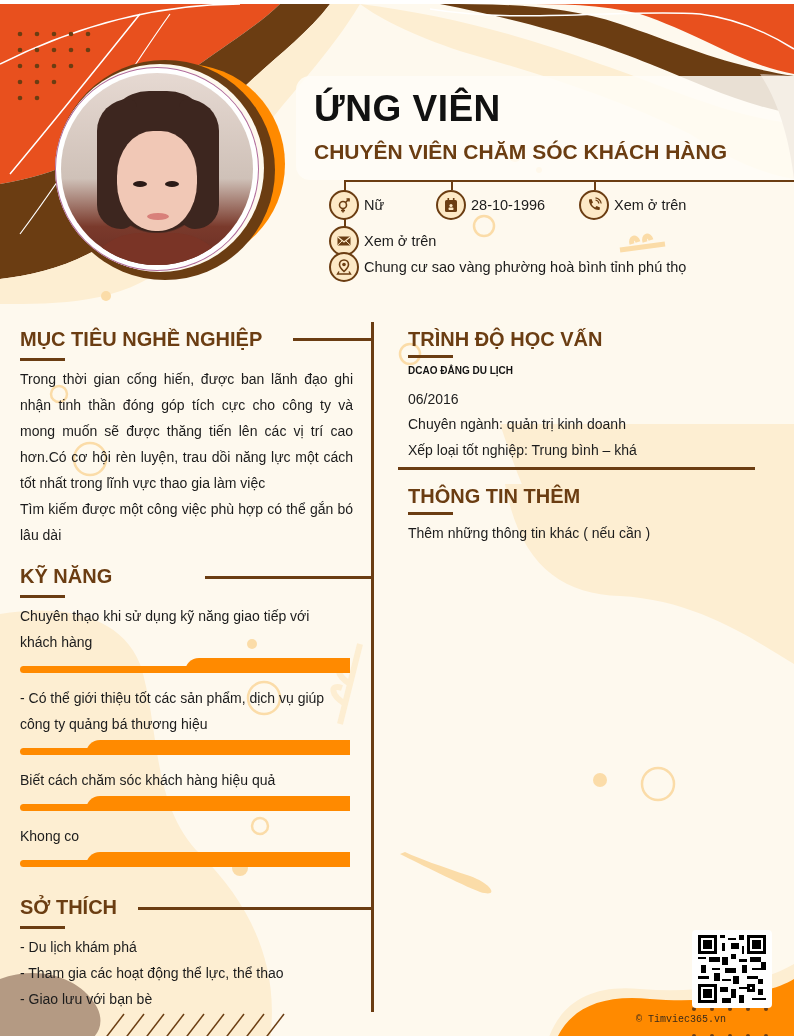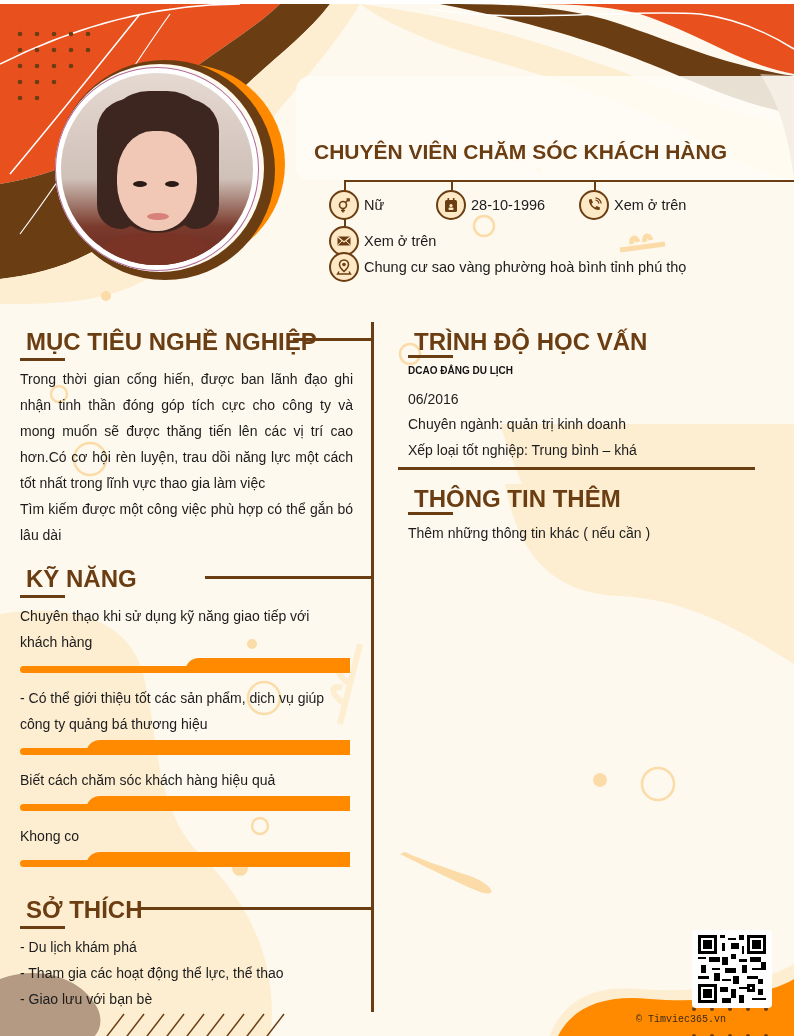--- a/index.html
+++ b/index.html
@@ -27,21 +27,21 @@
                 linear-gradient(180deg, #e6d9d2 0%, #cfc1b8 55%, #7a3a2c 80%, #6a2d22 100%); }
   .avatar .face { position: absolute; left: 56px; top: 58px; width: 80px; height: 100px; border-radius: 45% 45% 48% 48%; background: #f1c8b6; }
   .avatar .hair-l { position: absolute; left: 36px; top: 26px; width: 40px; height: 130px; border-radius: 40px 10px 20px 30px; background: #3d261f; }
   .avatar .hair-r { position: absolute; left: 118px; top: 26px; width: 40px; height: 130px; border-radius: 10px 40px 30px 20px; background: #3d261f; }
   .avatar .hair-t { position: absolute; left: 44px; top: 18px; width: 106px; height: 60px; border-radius: 55px 55px 20px 20px; background: #3d261f; }
   .avatar .eye { position: absolute; top: 108px; width: 14px; height: 6px; border-radius: 50%; background: #2a1a16; }
   .avatar .lips { position: absolute; left: 86px; top: 140px; width: 22px; height: 7px; border-radius: 50%; background: #d8807a; }
   .avatar .sweater { position: absolute; left: 20px; top: 160px; width: 152px; height: 60px; border-radius: 60px 60px 0 0; background: #7a3426; }
 
   
-  .sec-title { position: absolute; font-size: 24px; font-weight: 700; color: #6b3d12; margin-left: 6px; }
+  .sec-title { position: absolute; font-size: 20px; font-weight: 700; color: #6b3d12; }
   .sec-under { position: absolute; width: 45px; height: 3px; background: #6b3d12; }
   .sec-rule { position: absolute; height: 3px; background: #6b3d12; }
   .vline { position: absolute; left: 371px; top: 318px; width: 3px; height: 690px; background: #6b3d12; }
 
   .para { position: absolute; font-size: 14px; line-height: 26px; color: #1c1c1c; text-align: justify; }
   .para p { margin: 0; }
   .plain { position: absolute; font-size: 14px; line-height: 26px; color: #1c1c1c; }
 
   .skill-text { position: absolute; left: 20px; width: 330px; font-size: 14px; line-height: 26px; color: #1c1c1c; }
   .bar { position: absolute; left: 20px; width: 330px; height: 15px; }
@@ -161,20 +161,21 @@
     <div class="hair-t"></div>
     <div class="hair-l"></div>
     <div class="hair-r"></div>
     <div class="face"></div>
     <div class="eye" style="left:72px"></div>
     <div class="eye" style="left:104px"></div>
     <div class="lips"></div>
   </div>
 
   <div class="title-box"></div>
+  <div class="name">ỨNG VIÊN</div>
   <div class="position">CHUYÊN VIÊN CHĂM SÓC KHÁCH HÀNG</div>
 
   <div class="hline-top"></div>
   <div class="tick" style="left:344px; top:176px; height:14px;"></div>
   <div class="tick" style="left:451px; top:176px; height:10px;"></div>
   <div class="tick" style="left:594px; top:176px; height:10px;"></div>
   <div class="tick" style="left:344px; top:212px; height:12px;"></div>
   <div class="tick" style="left:344px; top:248px; height:12px;"></div>
 
   <div class="info" style="left:329px; top:186px;">

